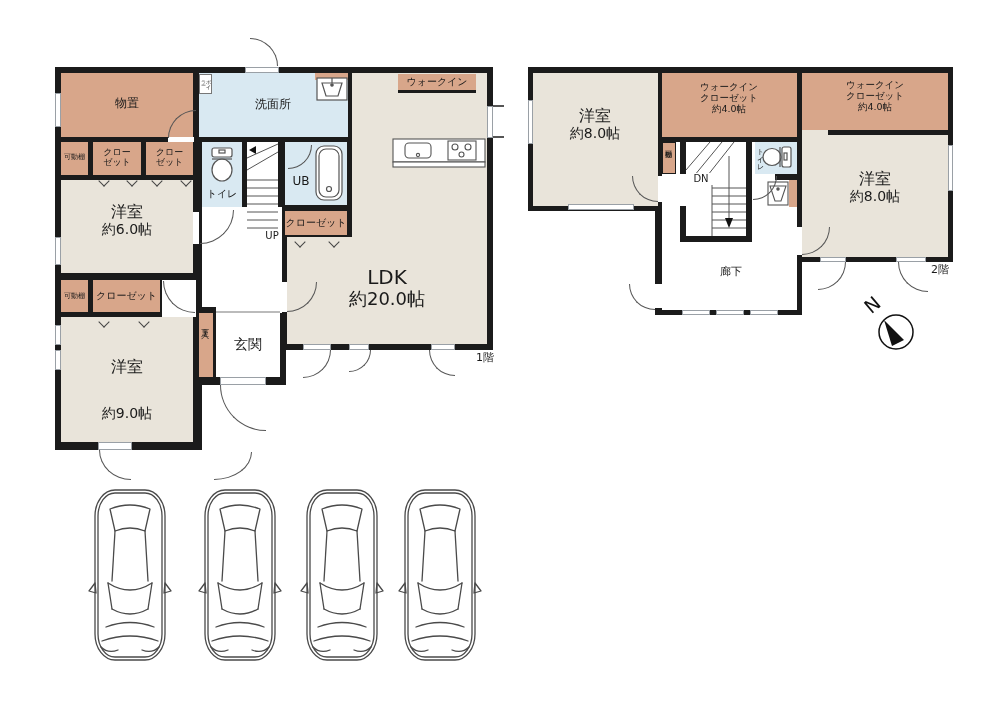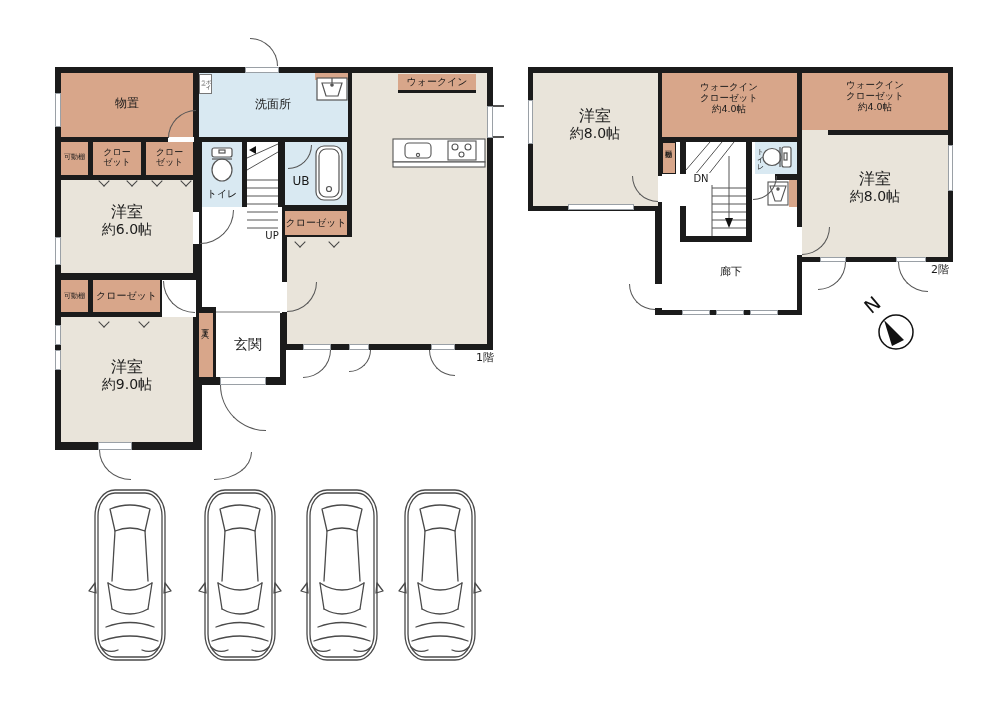--- a/index.html
+++ b/index.html
@@ -169,23 +169,27 @@
   <div class="lbl two" style="left:77px;top:203px;width:100px;">
     <span style="font-size:16px;">洋室</span>
     <span style="font-size:14px;">約6.0帖</span>
   </div>
   <div class="lbl" style="left:202px;top:188px;width:40px;font-size:10px;">トイレ</div>
   <div class="lbl" style="left:288px;top:175px;width:26px;font-size:12px;">UB</div>
   <div class="lbl" style="left:285px;top:217px;width:62px;font-size:10px;">クローゼット</div>
   <div class="lbl" style="left:252px;top:230px;width:40px;font-size:10px;">UP</div>
   <div class="lbl" style="left:61px;top:292px;width:27px;font-size:7px;">可動棚</div>
   <div class="lbl" style="left:93px;top:290px;width:67px;font-size:10px;">クローゼット</div>
+  <div class="lbl two" style="left:337px;top:266px;width:100px;">
+    <span style="font-size:20px;">LDK</span>
+    <span style="font-size:18px;">約20.0帖</span>
+  </div>
   <div class="lbl two" style="left:77px;top:358px;width:100px;">
     <span style="font-size:16px;">洋室</span>
-    <span style="font-size:14px;">約9.0帖</span>
+    <span style="font-size:14px;margin-top:29px;">約9.0帖</span>
   </div>
   <div class="lbl v" style="left:200px;top:322px;font-size:8px;letter-spacing:1px;">下足入</div>
   <div class="lbl" style="left:216px;top:336px;width:64px;font-size:14px;">玄関</div>
   <div class="lbl" style="left:458px;top:352px;width:36px;font-size:11px;text-align:right;">1階</div>
 
   <div class="plate" style="left:528px;top:67px;width:274px;height:144px;"></div>
   <div class="plate" style="left:655px;top:67px;width:147px;height:248px;"></div>
   <div class="plate" style="left:797px;top:67px;width:156px;height:195px;"></div>
 
   <div class="room bge" style="left:533px;top:73px;width:125px;height:133px;"></div>

